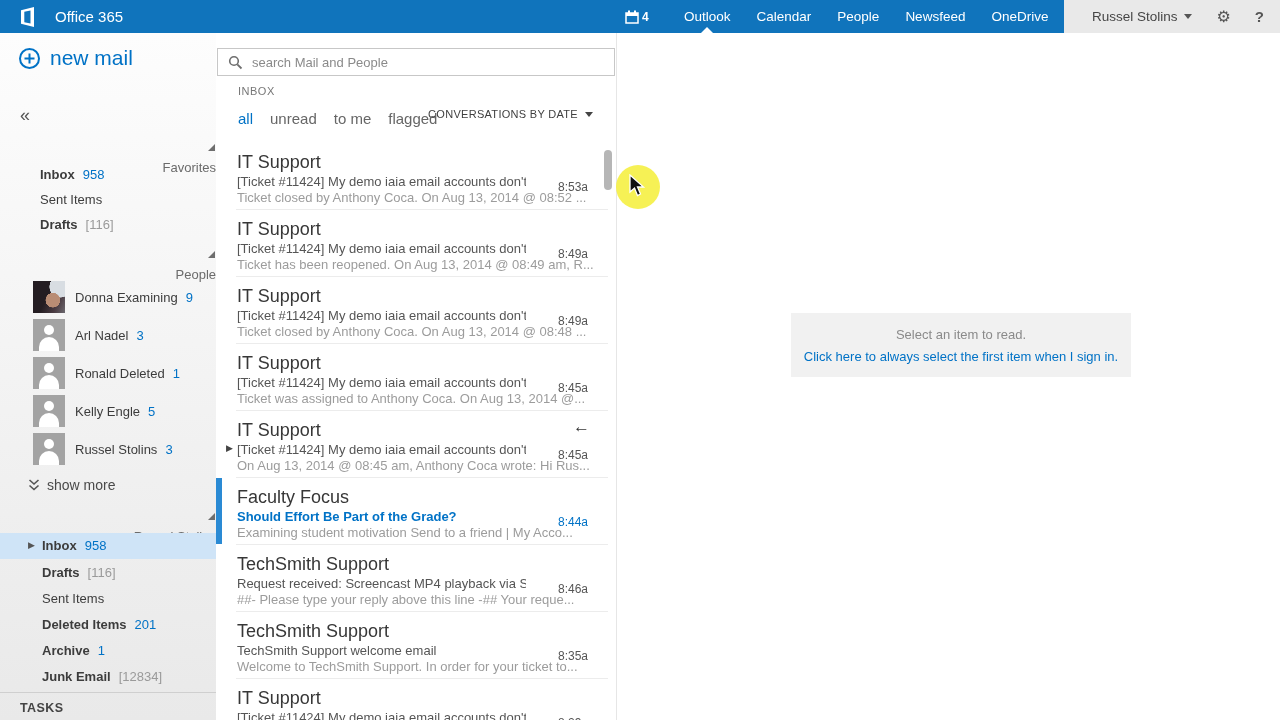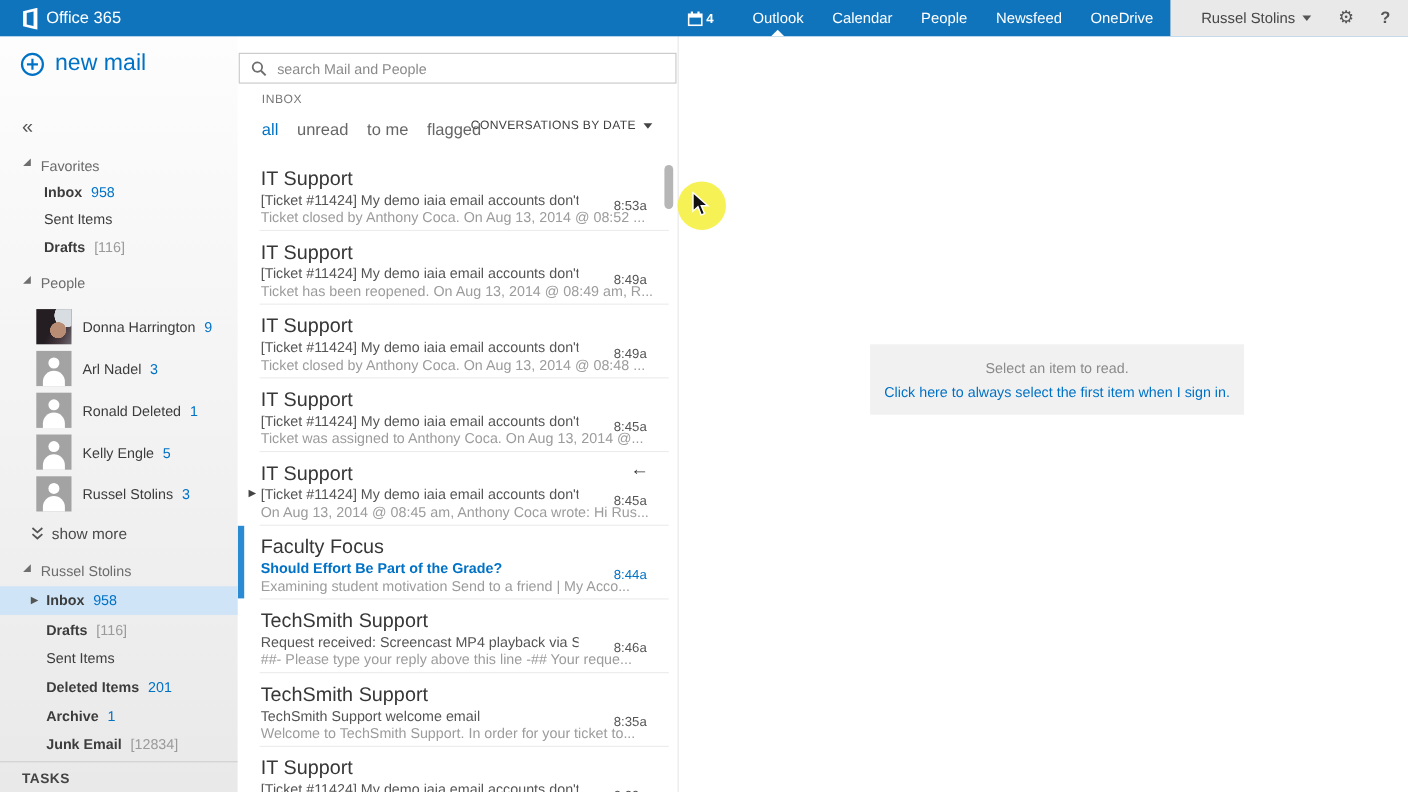--- a/index.html
+++ b/index.html
@@ -2,41 +2,41 @@
 <html><head>
 <meta charset="utf-8">
 <style>
   * { margin:0; padding:0; box-sizing:border-box; }
   html,body { width:1280px; height:720px; overflow:hidden; }
   body { font-family:"Liberation Sans", sans-serif; background:#fff; position:relative; }
   #app { position:absolute; inset:0; width:1280px; height:720px; }
 
   
   .topbar { position:absolute; left:0; top:0; width:1280px; height:33px; background:#1074bc; color:#fff; z-index:20; }
-  .brand { position:absolute; left:18px; top:0; height:33px; display:flex; align-items:center; gap:7px; font-size:15px; }
+  .brand { position:absolute; left:18px; top:0; height:33px; display:flex; align-items:center; gap:20px; font-size:15px; }
   .cal-badge { position:absolute; left:625px; top:0; height:33px; display:flex; align-items:center; gap:3px; font-size:12px; font-weight:bold; cursor:pointer; }
   .topnav { position:absolute; left:671px; top:0; height:33px; display:flex; align-items:center; }
   .topnav .nav-item { font-size:13.5px; padding:0 13px; height:33px; display:flex; align-items:center; cursor:pointer; position:relative; white-space:nowrap; }
   .topnav .nav-item.active { font-weight:normal; }
   .topnav .nav-item.active .notch { position:absolute; bottom:0; left:50%; margin-left:-6px; width:0; height:0;
       border-left:6px solid transparent; border-right:6px solid transparent; border-bottom:6px solid #fff; }
   .topnav .nav-item.more { font-size:10px; letter-spacing:2px; font-weight:bold; }
   .user-area { position:absolute; right:0; top:0; width:216px; height:33px; background:#e9e9e9; color:#464646;
       display:flex; align-items:center; justify-content:flex-end; gap:24px; padding-right:16px; font-size:13.5px; }
   .user-name { display:flex; align-items:center; gap:7px; cursor:pointer; }
   .caret-down { width:0; height:0; border-left:4px solid transparent; border-right:4px solid transparent; border-top:5px solid #555; display:inline-block; }
   .gear { font-size:16px; color:#555; cursor:pointer; line-height:1; }
   .help { font-size:15px; color:#555; font-weight:bold; cursor:pointer; }
 
   
   .sidebar { position:absolute; left:0; top:33px; width:216px; height:687px; background:linear-gradient(#fdfdfd, #e9e9e9); z-index:5; }
   .srow { position:absolute; left:0; width:216px; font-size:13px; color:#3c3c3c; white-space:nowrap; }
   .new-mail { top:13px; left:18px; display:flex; align-items:center; gap:9px; color:#0072c6; font-size:21px; font-weight:400; cursor:pointer; width:auto; }
   .collapse { top:72px; left:20px; font-size:18px; color:#555; cursor:pointer; width:auto; }
-  .sec-head { display:flex; align-items:flex-start; gap:8px; color:#6b6b6b; cursor:pointer; padding-left:20px; }
+  .sec-head { display:flex; align-items:flex-end; gap:8px; color:#6b6b6b; cursor:pointer; padding-left:20px;flex-direction:column; }
   .tri-exp { width:9px; height:9px; flex:0 0 auto; }
   .fold { padding-left:40px; display:flex; gap:8px; align-items:baseline; cursor:pointer; }
   .fold .fname { font-weight:bold; }
   .fold .fname.reg { font-weight:normal; color:#6e6e6e; }
   .cnt-blue { color:#0072c6; }
   .cnt-gray { color:#9a9a9a; }
   .contact { display:flex; align-items:center; gap:10px; padding-left:33px; cursor:pointer; }
   .avatar { width:32px; height:32px; background:#a3a3a3; position:relative; overflow:hidden; flex:0 0 auto; }
   .avatar::before { content:''; position:absolute; top:6px; left:11px; width:10px; height:10px; border-radius:50%; background:#fff; }
   .avatar::after { content:''; position:absolute; top:18px; left:6px; width:20px; height:16px; border-radius:10px 10px 0 0; background:#fff; }
@@ -191,21 +191,21 @@
       <span class="tri-exp">
           <svg width="9" height="9" viewBox="0 0 9 9">
             <polygon points="8,1 8,8 1,8" fill="#6e6e6e"></polygon>
           </svg>
         </span>
       <span>People</span>
     </div>
     <div class="srow contact" style="top:248px">
       <span class="avatar photo"></span>
       <span class="cname">
-          <span>Donna Harrington</span>
+          <span>Donna Examining</span>
           <span class="cnt-blue">9</span>
         </span>
     </div>
     <div class="srow contact" style="top:286px">
       <span class="avatar"></span>
       <span class="cname">
           <span>Arl Nadel</span>
           <span class="cnt-blue">3</span>
         </span>
     </div>

